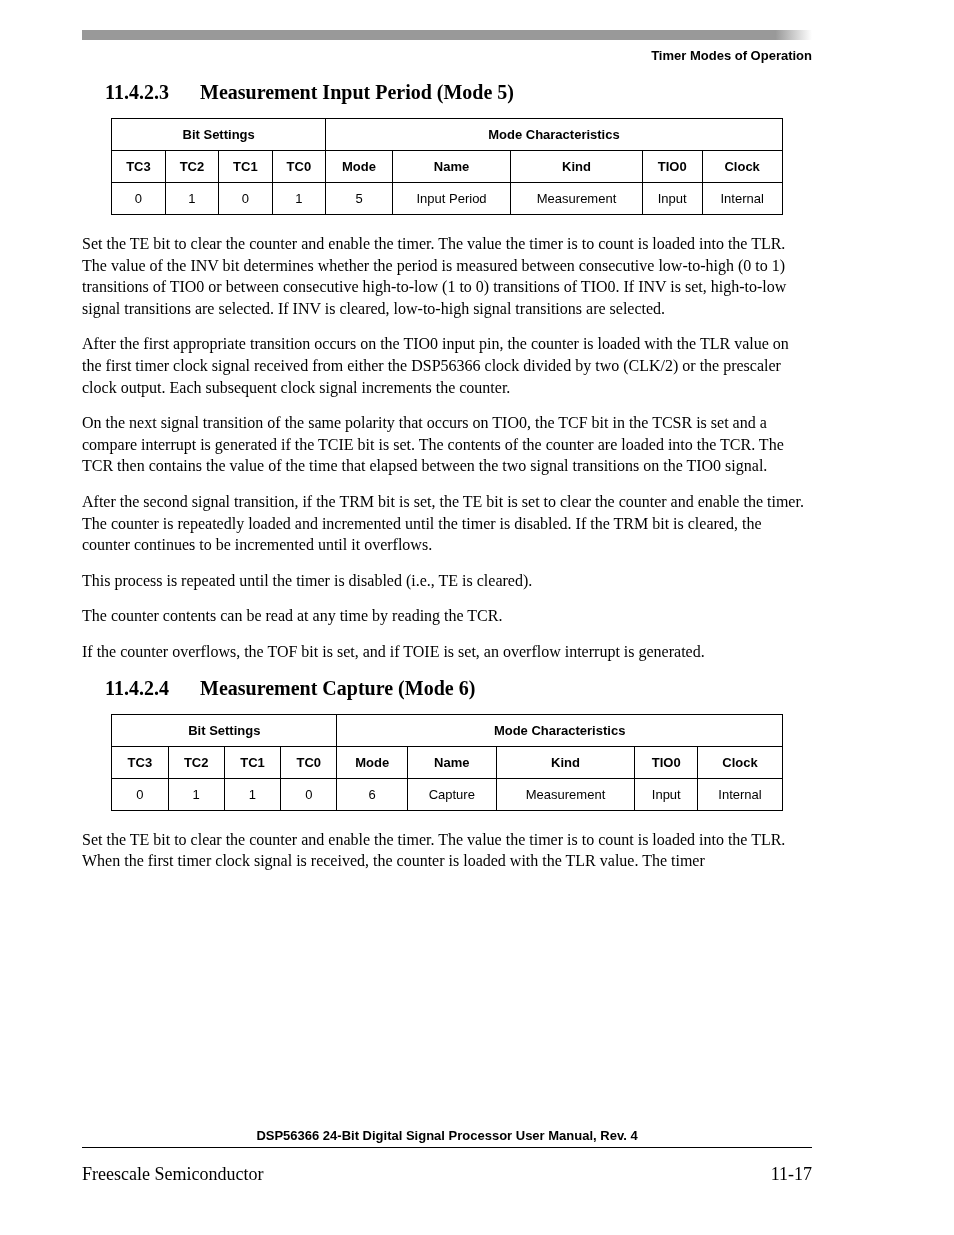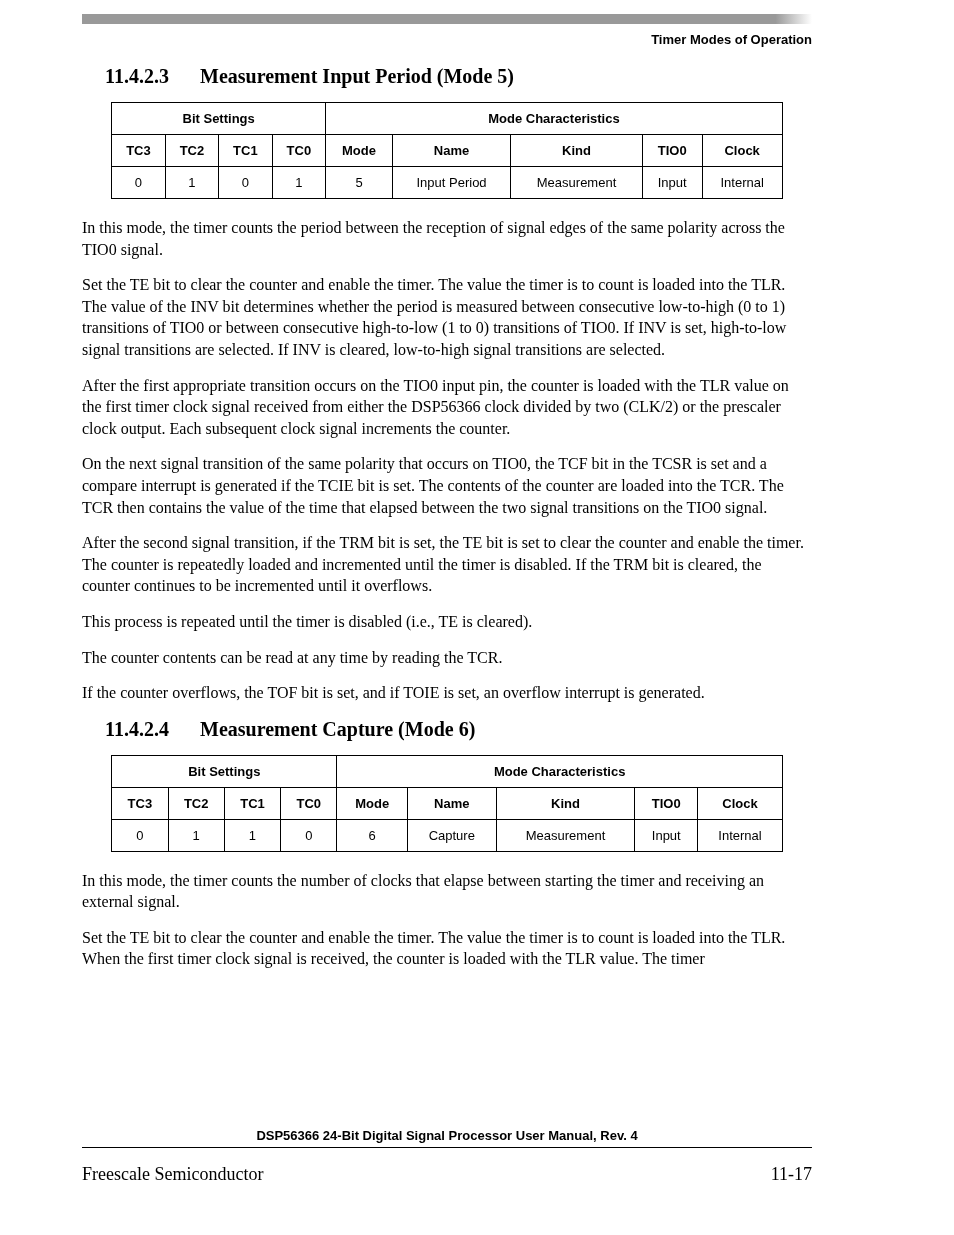--- a/index.html
+++ b/index.html
@@ -7,21 +7,21 @@
     padding: 0;
     font-family: "Times New Roman", Times, serif;
     font-size: 15.5px;
     color: #000;
     background: #fff;
   }
   .page {
     width: 894px;
     min-height: 1235px;
     box-sizing: border-box;
-    padding: 14px 82px 30px 82px;
+    padding: 30px 82px 30px 82px;
     position: relative;
   }
   .top-bar {
     height: 10px;
     background: linear-gradient(to right, #999 0%, #999 95%, #fff 100%);
     margin-bottom: 8px;
   }
   .header-right {
     text-align: right;
     font-family: Arial, Helvetica, sans-serif;
@@ -122,21 +122,20 @@
       <td>1</td>
       <td>5</td>
       <td>Input Period</td>
       <td>Measurement</td>
       <td>Input</td>
       <td>Internal</td>
     </tr>
   </tbody>
     </table>
 
-  <p class="para">In this mode, the timer counts the period between the reception of signal edges of the same polarity across the TIO0 signal.</p>
   <p class="para">Set the TE bit to clear the counter and enable the timer. The value the timer is to count is loaded into the TLR. The value of the INV bit determines whether the period is measured between consecutive low-to-high (0 to 1) transitions of TIO0 or between consecutive high-to-low (1 to 0) transitions of TIO0. If INV is set, high-to-low signal transitions are selected. If INV is cleared, low-to-high signal transitions are selected.</p>
   <p class="para">After the first appropriate transition occurs on the TIO0 input pin, the counter is loaded with the TLR value on the first timer clock signal received from either the DSP56366 clock divided by two (CLK/2) or the prescaler clock output. Each subsequent clock signal increments the counter.</p>
   <p class="para">On the next signal transition of the same polarity that occurs on TIO0, the TCF bit in the TCSR is set and a compare interrupt is generated if the TCIE bit is set. The contents of the counter are loaded into the TCR. The TCR then contains the value of the time that elapsed between the two signal transitions on the TIO0 signal.</p>
   <p class="para">After the second signal transition, if the TRM bit is set, the TE bit is set to clear the counter and enable the timer. The counter is repeatedly loaded and incremented until the timer is disabled. If the TRM bit is cleared, the counter continues to be incremented until it overflows.</p>
   <p class="para">This process is repeated until the timer is disabled (i.e., TE is cleared).</p>
   <p class="para">The counter contents can be read at any time by reading the TCR.</p>
   <p class="para">If the counter overflows, the TOF bit is set, and if TOIE is set, an overflow interrupt is generated.</p>
 
   <div class="section-heading">
     <span class="num">11.4.2.4</span>
@@ -167,21 +166,20 @@
       <td>0</td>
       <td>6</td>
       <td>Capture</td>
       <td>Measurement</td>
       <td>Input</td>
       <td>Internal</td>
     </tr>
   </tbody>
     </table>
 
-  <p class="para">In this mode, the timer counts the number of clocks that elapse between starting the timer and receiving an external signal.</p>
   <p class="para">Set the TE bit to clear the counter and enable the timer. The value the timer is to count is loaded into the TLR. When the first timer clock signal is received, the counter is loaded with the TLR value. The timer</p>
 
   <div class="footer">
     <div class="footer-title">DSP56366 24-Bit Digital Signal Processor User Manual, Rev. 4</div>
     <div class="footer-row">
       <span>Freescale Semiconductor</span>
       <span>11-17</span>
     </div>
   </div>
 </div>

